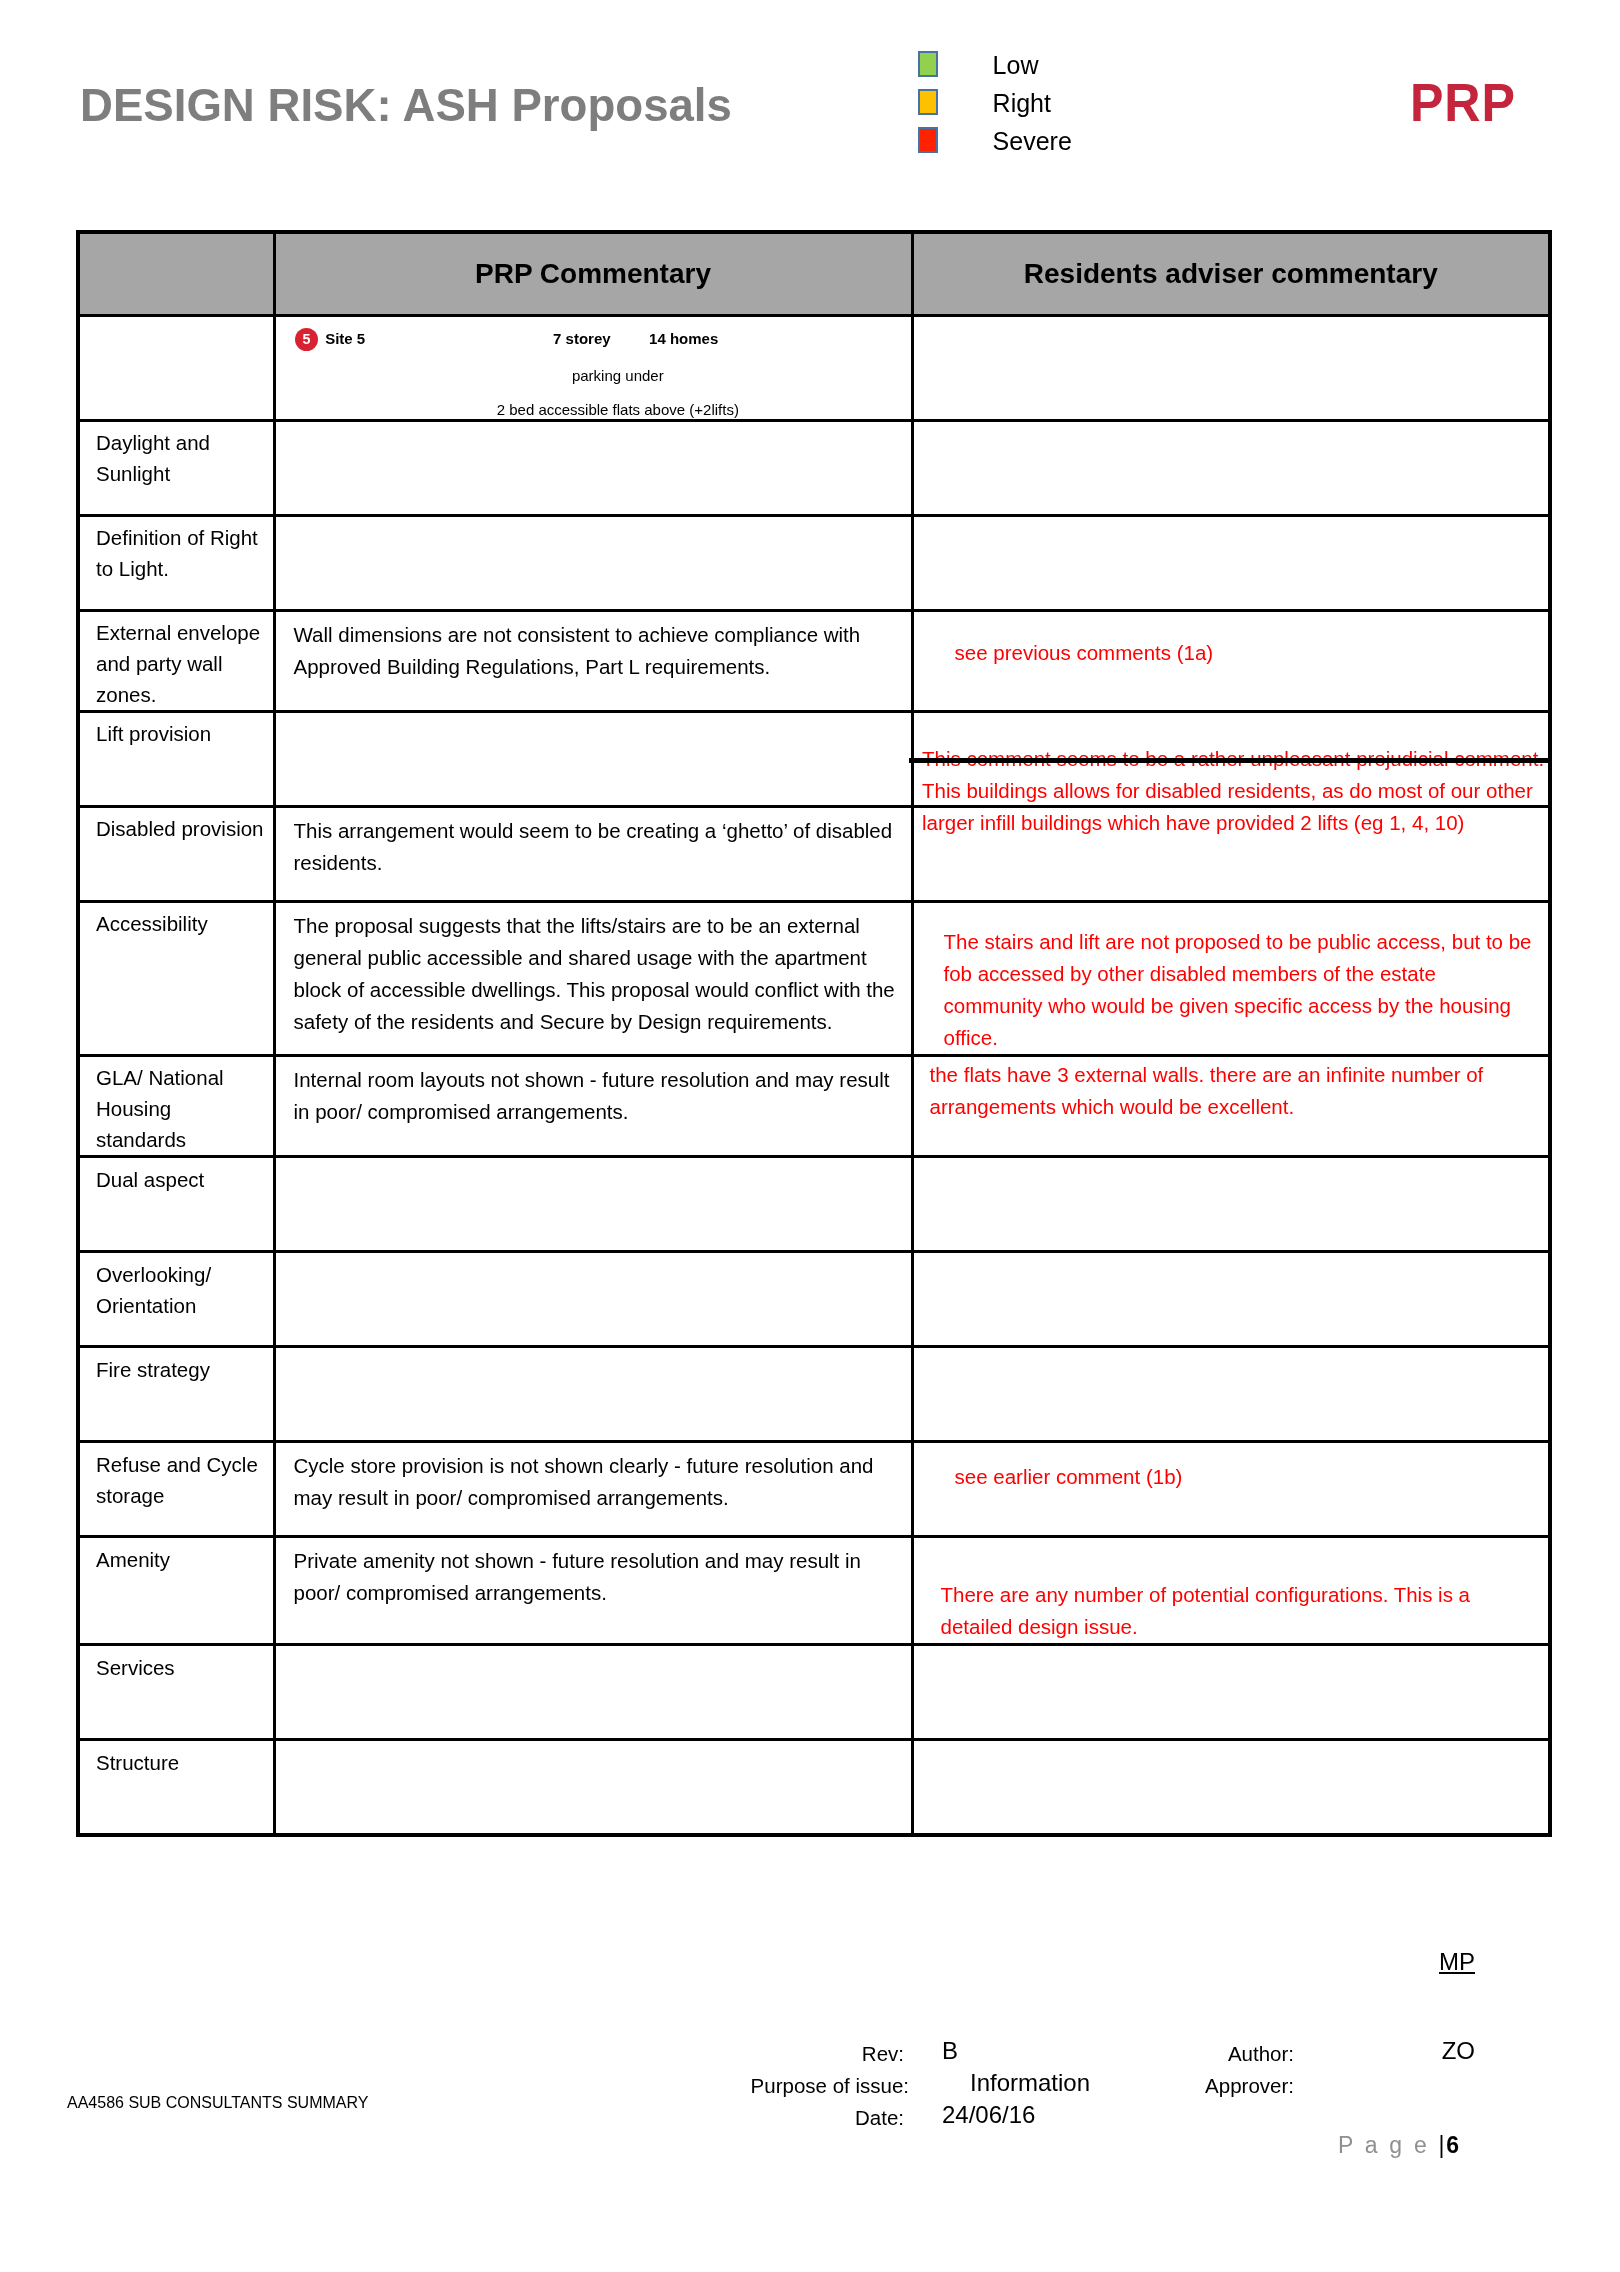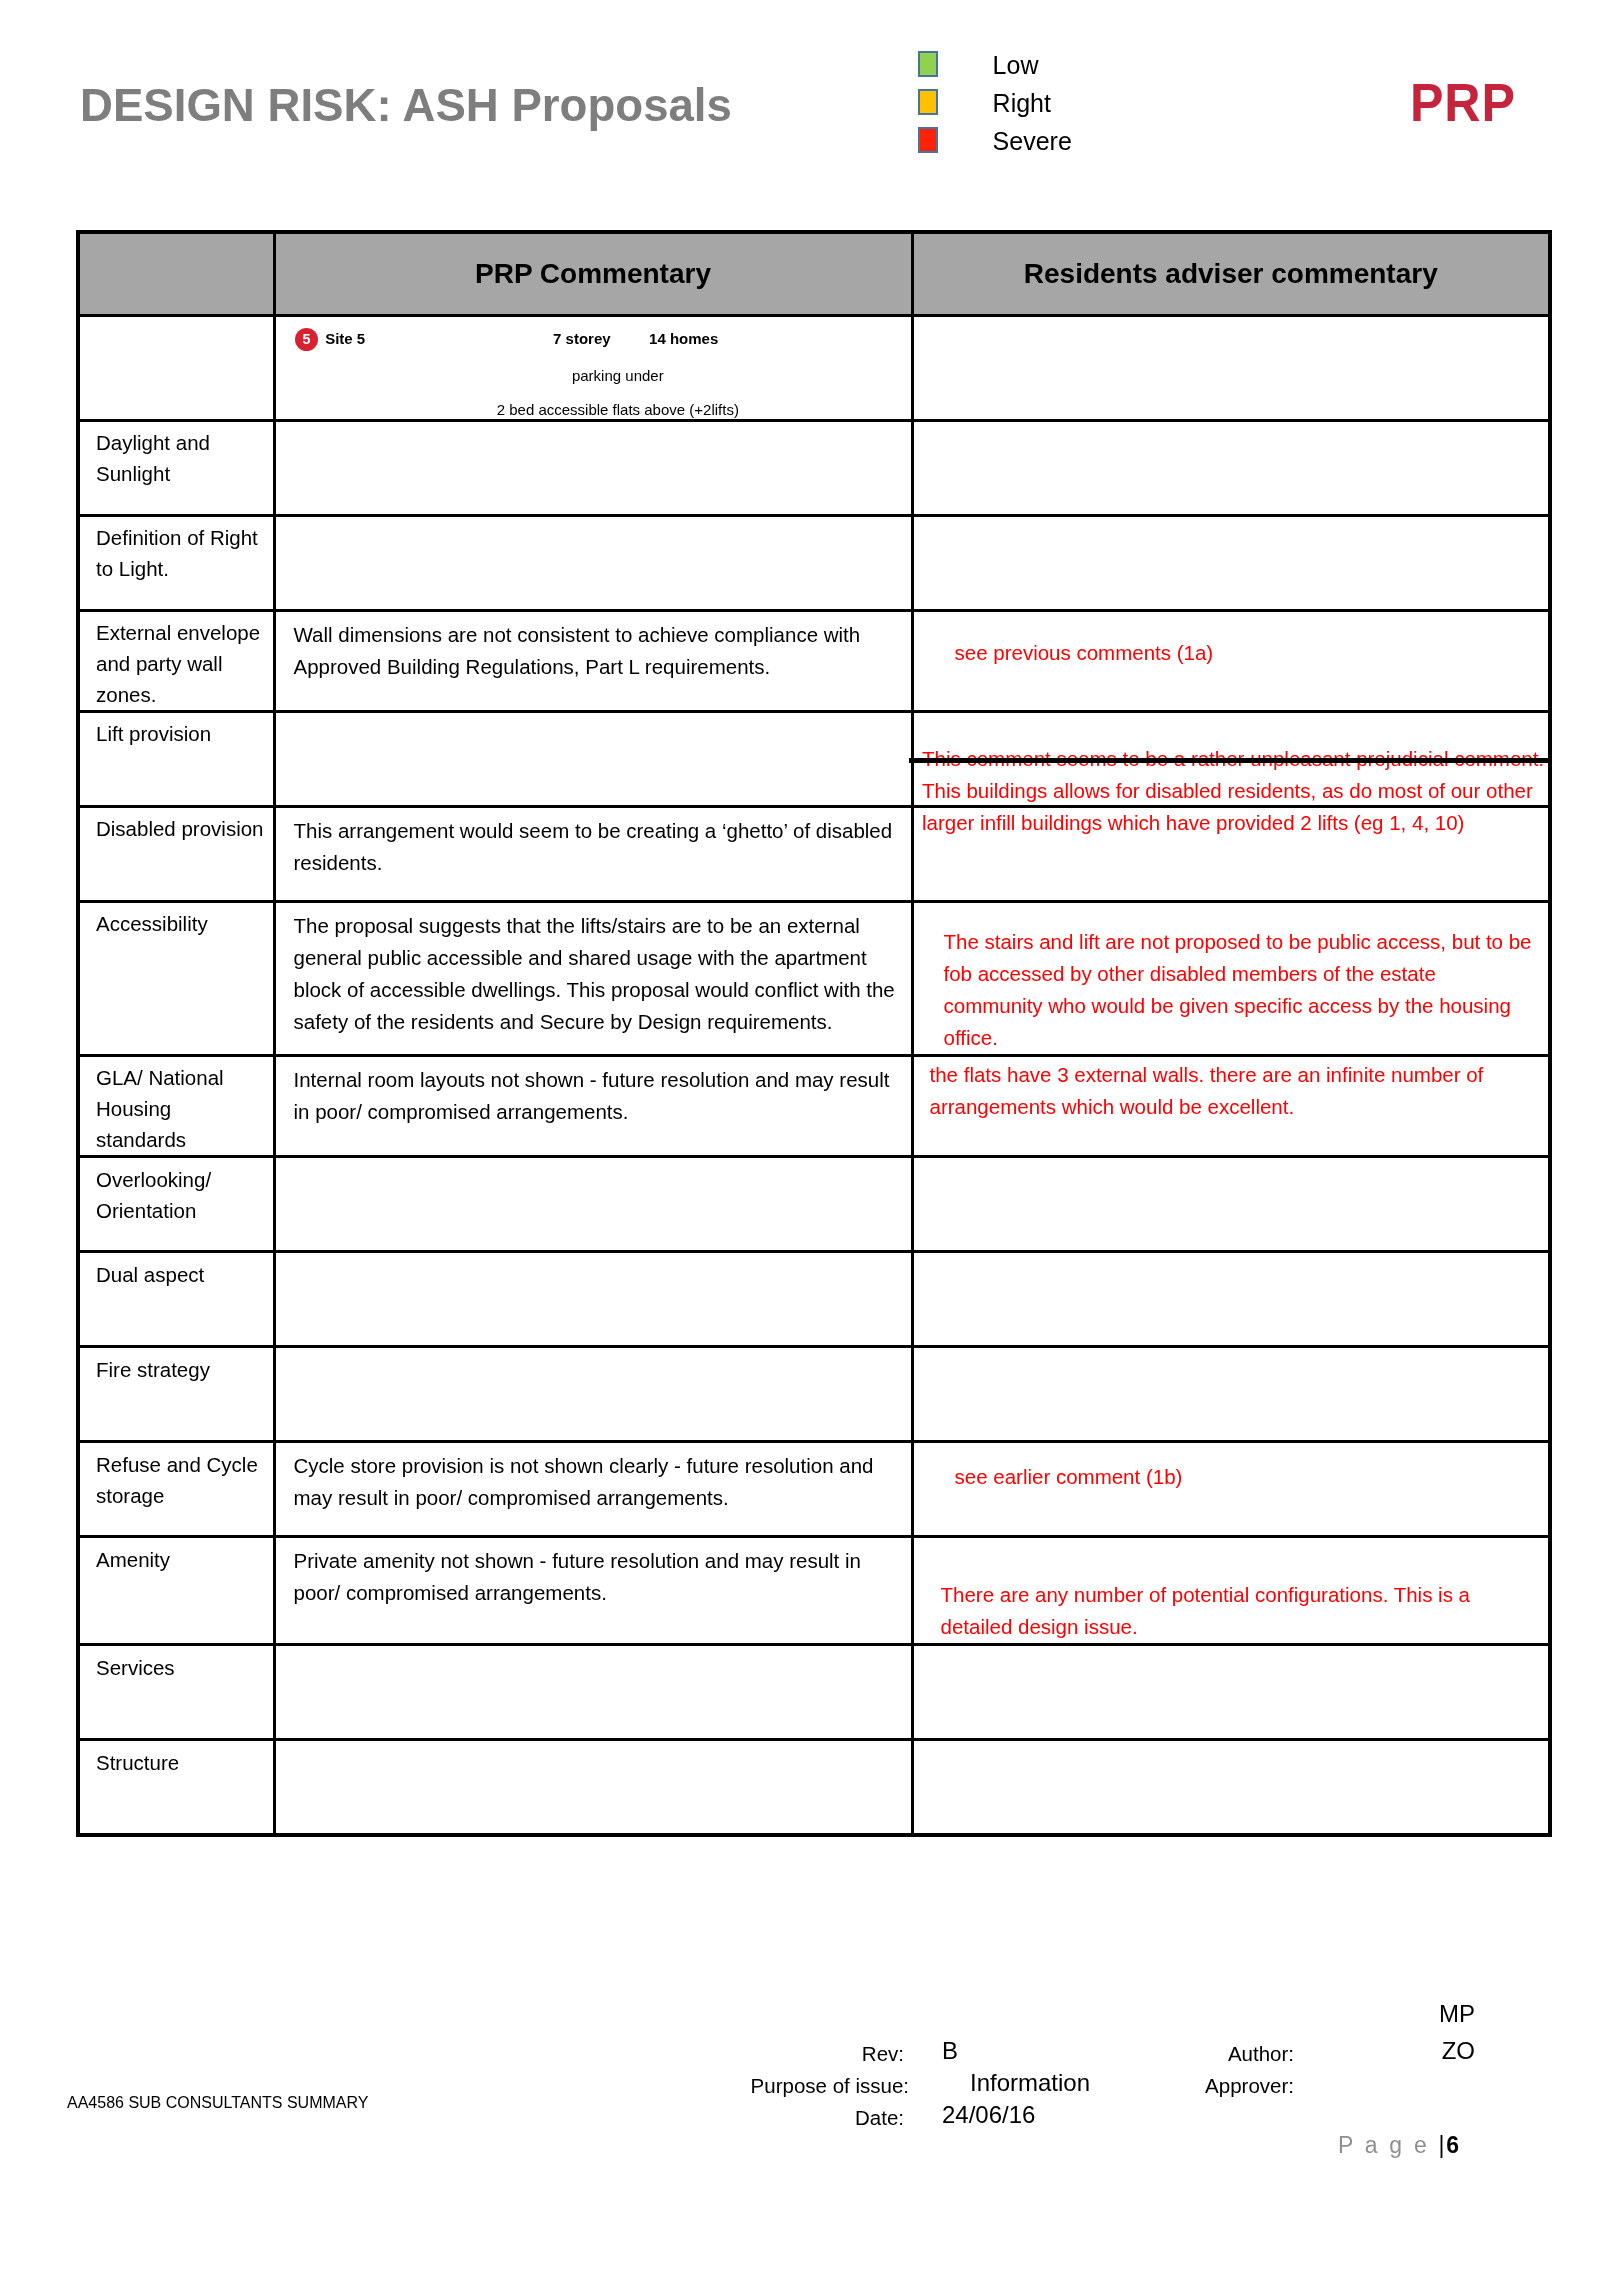--- a/index.html
+++ b/index.html
@@ -65,21 +65,21 @@
   .meta-value{position:absolute;font-size:24px;white-space:nowrap;}
   .lbl-rev{left:712px;top:2042px;}
   .lbl-purpose{left:717px;top:2074px;}
   .lbl-date{left:712px;top:2106px;}
   .lbl-author{left:1102px;top:2042px;}
   .lbl-approver{left:1102px;top:2074px;}
   .val-rev{left:942px;top:2037px;}
   .val-purpose{left:942px;top:2069px;margin-left:28px;}
   .val-date{left:942px;top:2101px;}
   .val-author{left:1381px;top:2037px;width:94px;text-align:right;}
-  .val-approver{left:1381px;top:2000px;width:94px;text-align:right;}
+  .val-approver{left:1381px;top:1948px;width:94px;text-align:right;text-decoration:underline;}
   .page-indicator{position:absolute;left:1338px;top:2132px;font-size:23px;white-space:nowrap;}
   .page-word{color:#8f8f8f;letter-spacing:2.7px;}
   .page-sep{color:#000;margin:0 1.8px 0 9px;}
   .page-num{font-weight:bold;}
 </style>
 </head>
 <body>
 
 <h1 class="page-title">DESIGN RISK: ASH Proposals</h1>
 
@@ -158,28 +158,28 @@
           <td class="label-cell">Accessibility</td>
           <td class="prp-cell">The proposal suggests that the lifts/stairs are to be an external general public accessible and shared usage with the apartment block of accessible dwellings. This proposal would conflict with the safety of the residents and Secure by Design requirements.</td>
           <td class="resident-cell r-accessibility">The stairs and lift are not proposed to be public access, but to be fob accessed by other disabled members of the estate community who would be given specific access by the housing office.</td>
         </tr>
         <tr style="height: 95px;">
           <td class="label-cell">GLA/ National Housing standards</td>
           <td class="prp-cell">Internal room layouts not shown - future resolution and may result in poor/ compromised arrangements.</td>
           <td class="resident-cell r-gla-national-housing-standards">the flats have 3 external walls. there are an infinite number of arrangements which would be excellent.</td>
         </tr>
         <tr style="height: 95px;">
+          <td class="label-cell">Dual aspect</td>
+          <td class="prp-cell"></td>
+          <td class="resident-cell r-dual-aspect"></td>
+        </tr>
+        <tr style="height: 95px;">
           <td class="label-cell">Overlooking/ Orientation</td>
           <td class="prp-cell"></td>
           <td class="resident-cell r-overlooking-orientation"></td>
-        </tr>
-        <tr style="height: 95px;">
-          <td class="label-cell">Dual aspect</td>
-          <td class="prp-cell"></td>
-          <td class="resident-cell r-dual-aspect"></td>
         </tr>
         <tr style="height: 95px;">
           <td class="label-cell">Fire strategy</td>
           <td class="prp-cell"></td>
           <td class="resident-cell r-fire-strategy"></td>
         </tr>
         <tr style="height: 95px;">
           <td class="label-cell">Refuse and Cycle storage</td>
           <td class="prp-cell">Cycle store provision is not shown clearly - future resolution and may result in poor/ compromised arrangements.</td>
           <td class="resident-cell r-refuse-and-cycle-storage">see earlier comment (1b)</td>

